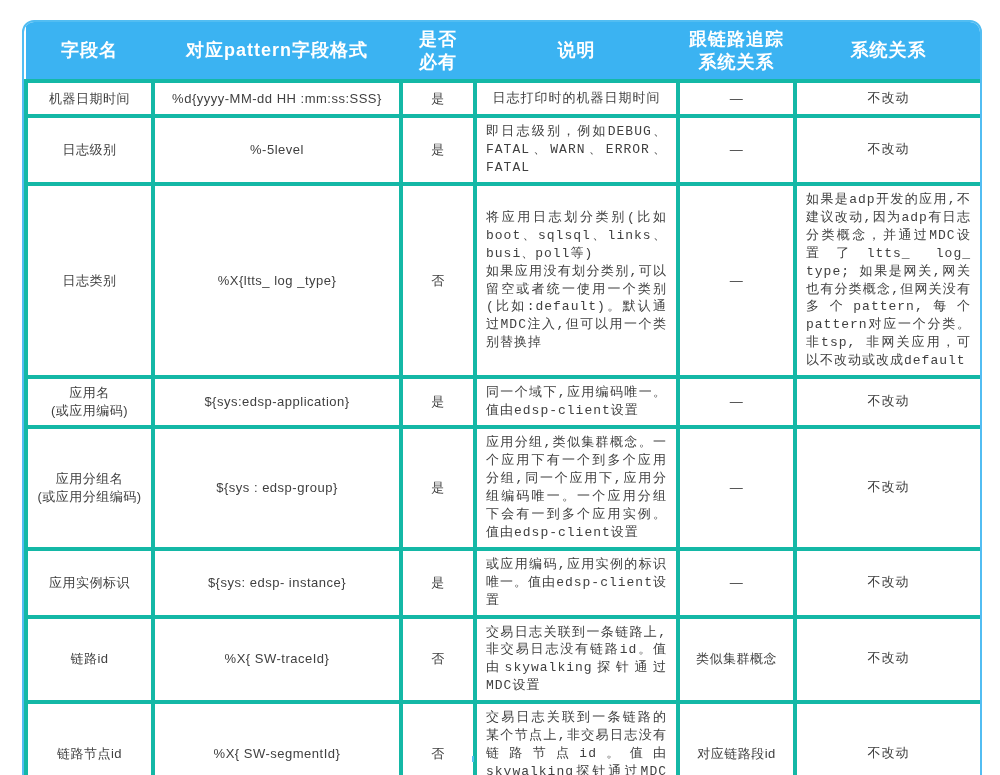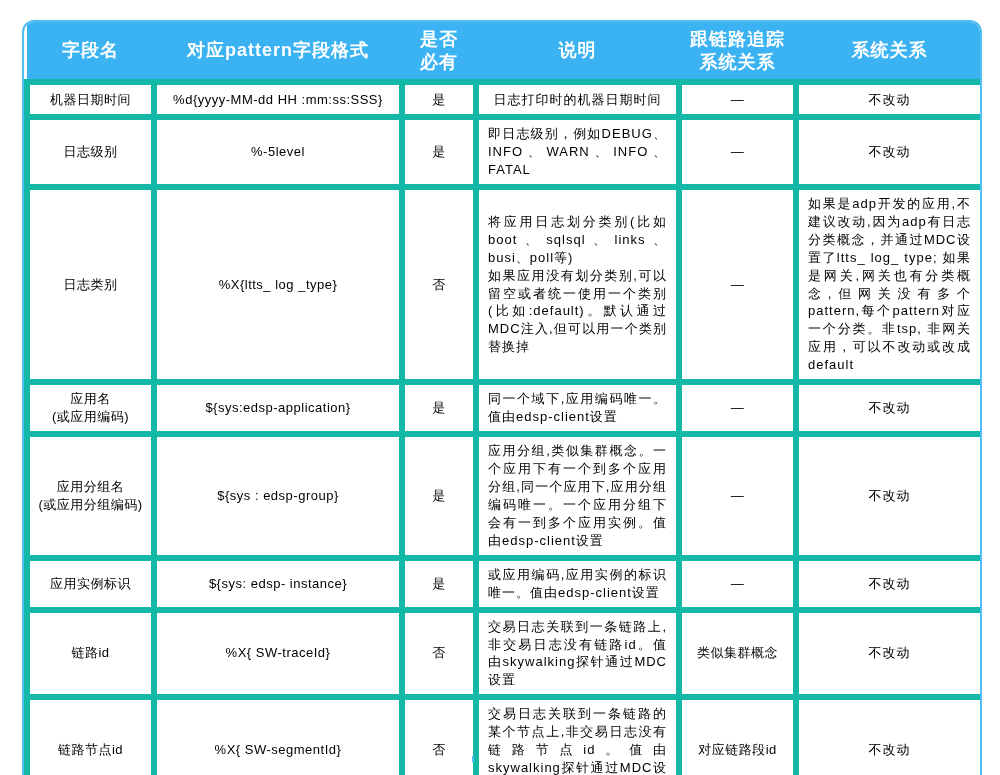--- a/index.html
+++ b/index.html
@@ -46,22 +46,22 @@
     border: none;
     white-space: pre-line;
     line-height: 1.25;
     height: 57px;
     vertical-align: middle;
     text-align: center;
     padding: 0 4px;
     letter-spacing: 1px;
   }
   td {
-    border: 6px solid #14b8a6;
-    color: #000000;
+    border: 4px solid #14b8a6;
+    color: #404040;
     font-size: 13px;
     line-height: 1.38;
     vertical-align: middle;
     text-align: center;
     padding: 3px 8px;
     letter-spacing: 0.5px;
   }
   tr.r1  { height: 35px; }
   tr.r2  { height: 40px; }
   tr.r3  { height: 158px; }
@@ -73,21 +73,21 @@
   tr.r9  { height: 29px; }
   tr.r10 { height: 28px; }
 
   td.pre { white-space: pre-line; }
   td.just {
     text-align: justify;
     text-align-last: left;
     letter-spacing: 1px;
     padding: 5px 9px;
   }
-  td.c-desc, td.c-advice { letter-spacing: 1px; }
+  td.c-desc, td.c-advice { letter-spacing: 1px; font-family: Liberation Mono, monospace; }
 
   .tail {
     position: absolute;
     left: 472px;
     top: 756px;
     width: 2px;
     height: 6px;
     background: #55bff2;
   }
 </style>
@@ -123,21 +123,21 @@
           <td class="c-pattern">%d{yyyy-MM-dd HH :mm:ss:SSS}</td>
           <td class="c-req">是</td>
           <td class="c-desc">日志打印时的机器日期时间</td>
           <td class="c-trace">—</td>
           <td class="c-advice">不改动</td>
         </tr>
         <tr class="r2">
           <td class="c-field pre">日志级别</td>
           <td class="c-pattern">%-5level</td>
           <td class="c-req">是</td>
-          <td class="c-desc just">即日志级别，例如DEBUG、INFO、WARN、INFO、FATAL</td>
+          <td class="c-desc just">即日志级别，例如DEBUG、FATAL、WARN、ERROR、FATAL</td>
           <td class="c-trace">—</td>
           <td class="c-advice">不改动</td>
         </tr>
         <tr class="r3">
           <td class="c-field pre">日志类别</td>
           <td class="c-pattern">%X{ltts_ log _type}</td>
           <td class="c-req">否</td>
           <td class="c-desc just pre">将应用日志划分类别(比如boot、sqlsql、links、busi、poll等)
 如果应用没有划分类别,可以留空或者统一使用一个类别(比如:default)。默认通过MDC注入,但可以用一个类别替换掉</td>
           <td class="c-trace">—</td>

